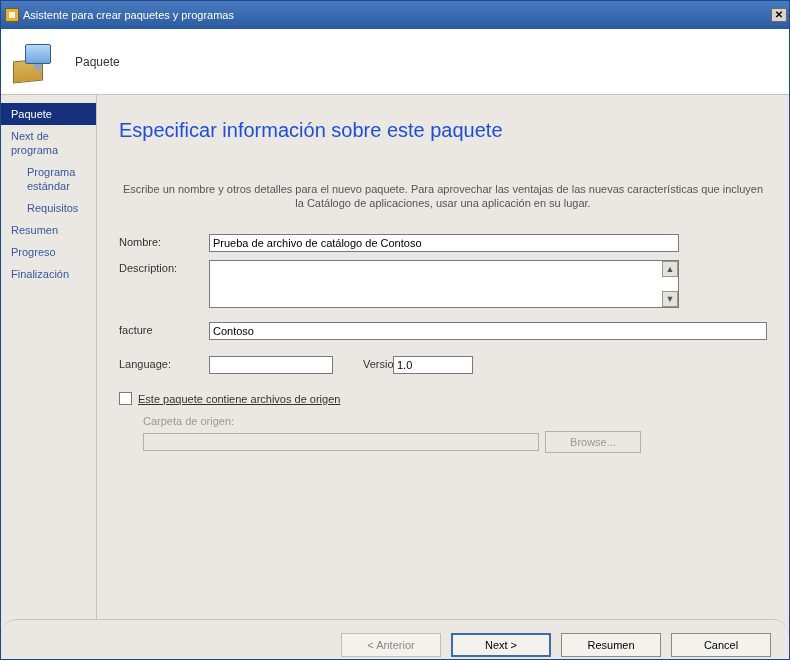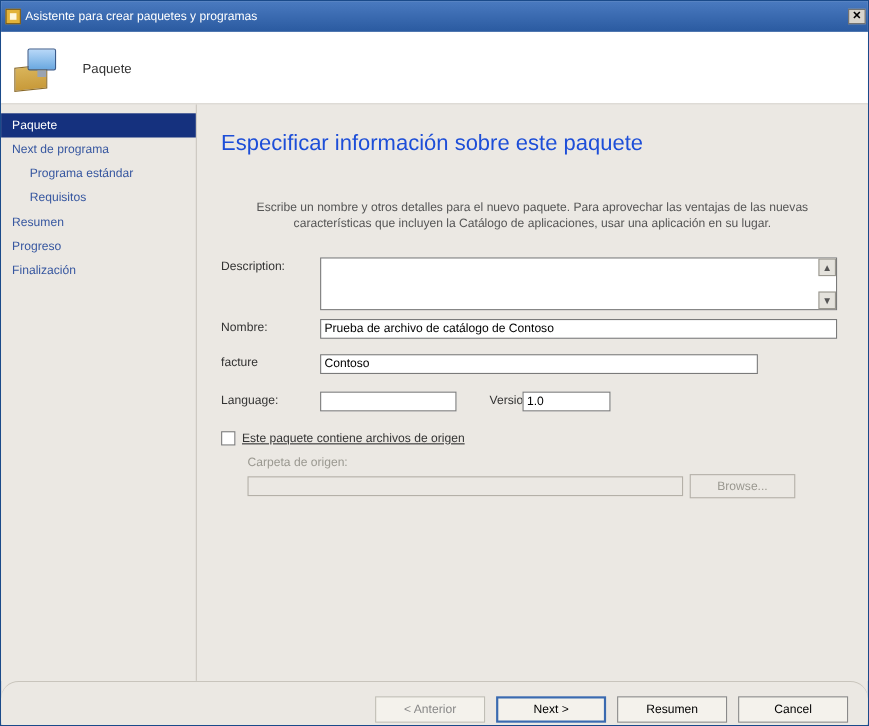--- a/index.html
+++ b/index.html
@@ -164,21 +164,21 @@
     right: 0; width: 16px; height: 16px;
     background: #e4e2dc;
     border: 1px solid #9a9890;
     font-size: 9px;
     text-align: center;
     line-height: 14px;
     color: #555;
   }
   .desc-box .scroll-up { top: 0; }
   .desc-box .scroll-dn { bottom: 0; }
-  .fact-input { width: 398px; }
+  .fact-input { width: 558px; }
   .lang-input { width: 124px; }
   .ver-lbl { width: 60px; padding: 2px 6px 0 30px; color:#333; }
   .ver-input { width: 80px; }
   .chk-row {
     margin-top: 18px;
     display: flex;
     align-items: center;
     gap: 6px;
     color: #333;
     text-decoration: underline;
@@ -263,30 +263,30 @@
       <div class="step">Resumen</div>
       <div class="step">Progreso</div>
       <div class="step">Finalización</div>
     </div>
 
     <div class="main">
       <div class="main-title">Especificar información sobre este paquete</div>
       <div class="intro">Escribe un nombre y otros detalles para el nuevo paquete. Para aprovechar las ventajas de las nuevas características que incluyen la Catálogo de aplicaciones, usar una aplicación en su lugar.</div>
 
       <div class="form-row">
+        <div class="lbl">Nombre:</div>
+        <input type="text" class="nombre-input" value="Prueba de archivo de catálogo de Contoso" style="">
+      </div>
+
+      <div class="form-row">
         <div class="lbl">Description:</div>
         <div class="desc-box">
           <div class="scroll-up">▲</div>
           <div class="scroll-dn">▼</div>
         </div>
-      </div>
-
-      <div class="form-row">
-        <div class="lbl">Nombre:</div>
-        <input type="text" class="nombre-input" value="Prueba de archivo de catálogo de Contoso" style="">
       </div>
 
       <div class="form-row" style="margin-top:14px;">
         <div class="lbl">facture</div>
         <input type="text" class="fact-input" value="Contoso" style="">
       </div>
 
       <div class="form-row" style="margin-top:16px;">
         <div class="lbl">Language:</div>
         <input type="text" class="lang-input" value="" style="">

